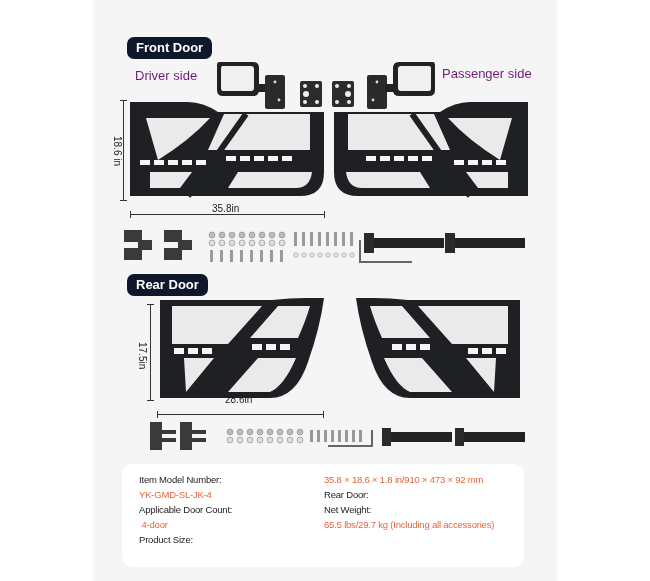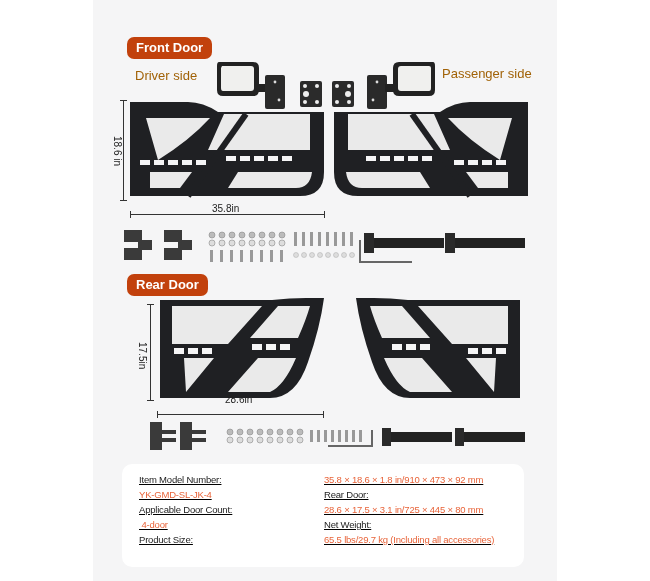--- a/index.html
+++ b/index.html
@@ -5,37 +5,37 @@
   html, body { margin: 0; padding: 0; }
   body {
     width: 650px; height: 581px; background: #ffffff;
     font-family: "Liberation Sans", sans-serif; position: relative; overflow: hidden;
   }
   .panel {
     position: absolute; left: 93px; top: 0; width: 464px; height: 581px;
     background: #f5f5f6;
   }
   .badge {
-    position: absolute; background: #c2410c; color: #fff;
+    position: absolute; background: #0f172a; color: #fff;
     font-size: 13px; font-weight: 600; padding: 3px 9px; border-radius: 7px;
     line-height: 16px;
   }
-  .side-label { position: absolute; font-size: 13px; color: #a16207; }
+  .side-label { position: absolute; font-size: 13px; color: #701a75; }
   .dim-text { position: absolute; font-size: 10px; color: #222; }
   .vtext { transform: rotate(90deg); transform-origin: left top; white-space: nowrap; }
   .hline { position: absolute; height: 1px; background: #333; }
   .vline { position: absolute; width: 1px; background: #333; }
   .tick-v { position: absolute; width: 1px; height: 7px; background: #333; }
   .tick-h { position: absolute; height: 1px; width: 7px; background: #333; }
   svg { position: absolute; overflow: visible; }
   .card {
     position: absolute; left: 122px; top: 464px; width: 402px; height: 103px;
     background: #ffffff; border-radius: 10px;
   }
-  .spec-col { position: absolute; top: 8px; font-size: 9.5px; line-height: 15px; text-decoration: underline; }
+  .spec-col { position: absolute; top: 8px; font-size: 9.5px; line-height: 15px; }
   .spec-label { color: #222; letter-spacing: -0.2px; }
   .spec-value { color: #e8643a; letter-spacing: -0.2px; }
 </style>
 </head>
 <body>
 
 <div class="panel"></div>
 
 <div class="badge" style="left:127px; top:37px;">Front Door</div>
 <div class="side-label" style="left:135px; top:68px;">Driver side</div>
@@ -272,17 +272,16 @@
   <div class="spec-col" style="left:17px;">
     <div class="spec-label">Item Model Number:</div>
     <div class="spec-value">YK-GMD-SL-JK-4</div>
     <div class="spec-label">Applicable Door Count:</div>
     <div class="spec-value" style="white-space:pre;"> 4-door</div>
     <div class="spec-label">Product Size:</div>
   </div>
   <div class="spec-col" style="left:202px;">
     <div class="spec-value">35.8 × 18.6 × 1.8 in/910 × 473 × 92 mm</div>
     <div class="spec-label">Rear Door:</div>
-    <div class="spec-value">28.6 × 17.5 × 3.1 in/725 × 445 × 80 mm</div>
     <div class="spec-label">Net Weight:</div>
     <div class="spec-value">65.5 lbs/29.7 kg (Including all accessories)</div>
   </div>
 </div>
 
 </body></html>

